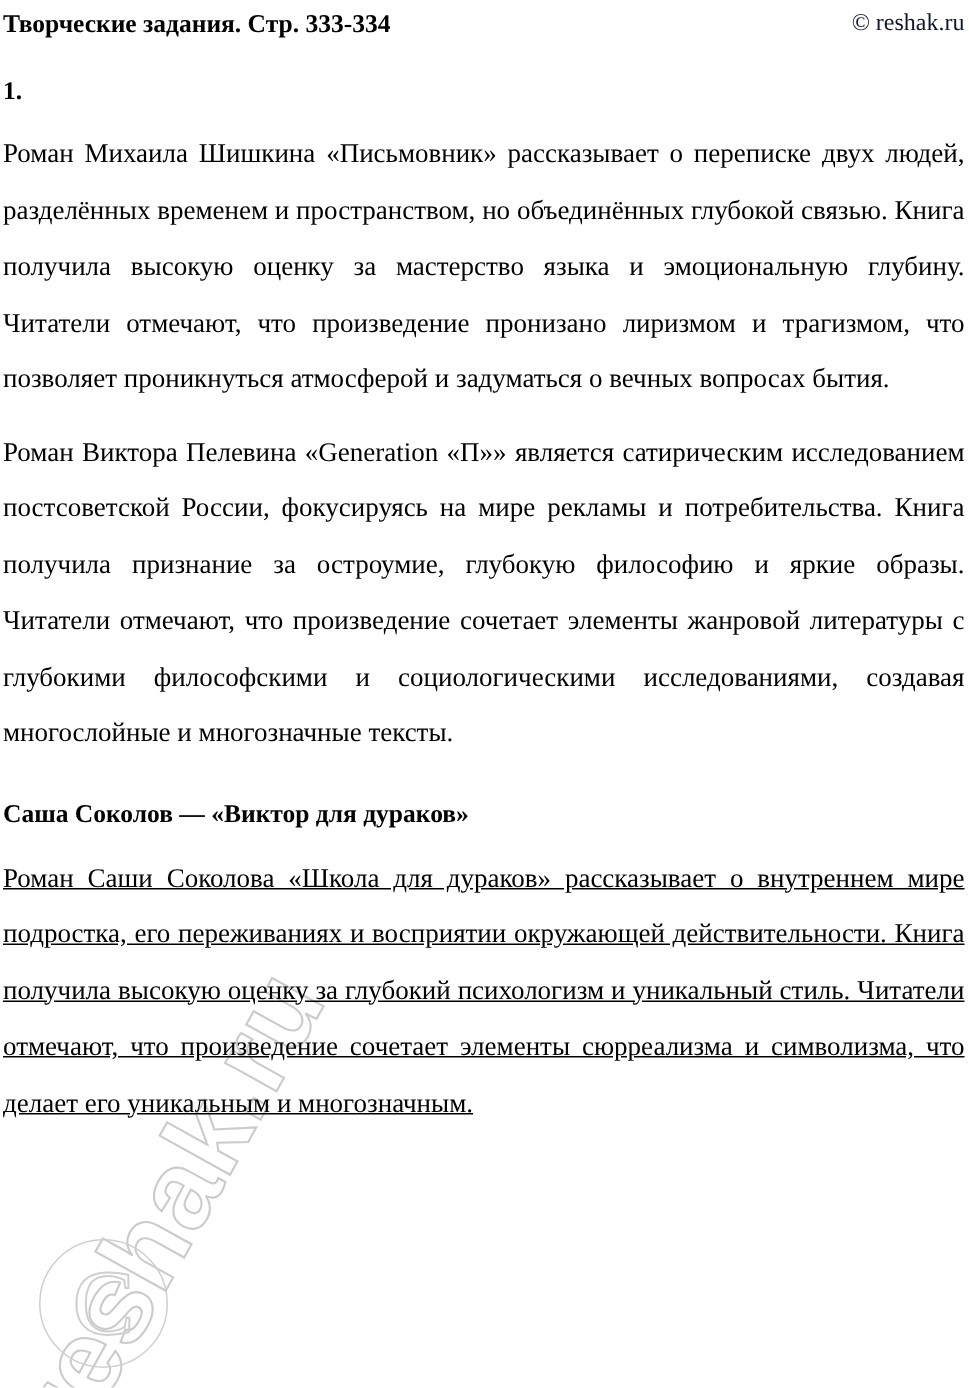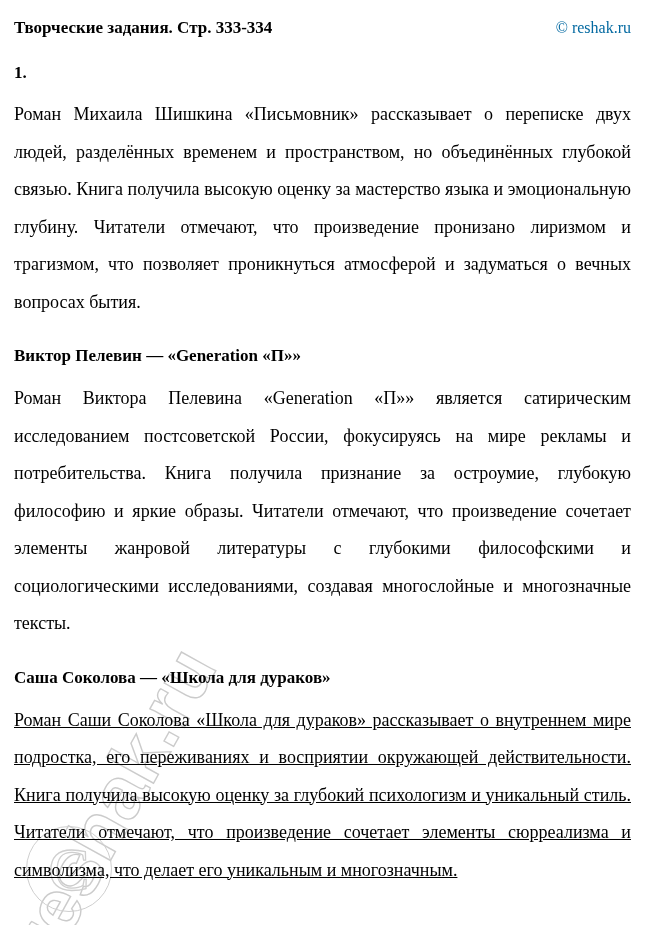--- a/index.html
+++ b/index.html
@@ -67,41 +67,41 @@
     font-size: 62px;
     line-height: 1;
     color: transparent;
     -webkit-text-stroke: 1.3px #cfcfcf;
   }
 
   
   #page {
     position: relative;
     z-index: 1;
-    padding: 12px;
+    padding: 0;
   }
 
   #masthead {
     position: relative;
     height: 30px;
     padding: 5px 3px 0 2px;
   }
   #masthead .title {
     font-size: 17px;
     font-weight: 700;
     line-height: 22px;
     display: inline-block;
   }
   #masthead .copyright {
     position: absolute;
     right: 3px;
     top: 5px;
     font-size: 16px;
     line-height: 22px;
-    color: #0369a1;
+    color: #0f172a;
     white-space: nowrap;
   }
 
   .task-number {
     margin: 14px 0 0 2px;
     font-size: 17px;
     font-weight: 700;
     line-height: 24px;
   }
 
@@ -137,19 +137,18 @@
 
   <div id="masthead">
     <span class="title">Творческие задания. Стр. 333-334</span>
     <span class="copyright">© reshak.ru</span>
   </div>
 
   <div class="task-number">1.</div>
 
   <p class="body-text">Роман Михаила Шишкина «Письмовник» рассказывает о переписке двух людей, разделённых временем и пространством, но объединённых глубокой связью. Книга получила высокую оценку за мастерство языка и эмоциональную глубину. Читатели отмечают, что произведение пронизано лиризмом и трагизмом, что позволяет проникнуться атмосферой и задуматься о вечных вопросах бытия.</p>
 
-  <h2 class="work-heading">Виктор Пелевин — «Generation «П»»</h2>
   <p class="body-text">Роман Виктора Пелевина «Generation «П»» является сатирическим исследованием постсоветской России, фокусируясь на мире рекламы и потребительства. Книга получила признание за остроумие, глубокую философию и яркие образы. Читатели отмечают, что произведение сочетает элементы жанровой литературы с глубокими философскими и социологическими исследованиями, создавая многослойные и многозначные тексты.</p>
 
-  <h2 class="work-heading">Саша Соколова — «Школа для дураков»</h2>
+  <h2 class="work-heading">Саша Соколов — «Виктор для дураков»</h2>
   <p class="body-text">Роман Саши Соколова «Школа для дураков» рассказывает о внутреннем мире подростка, его переживаниях и восприятии окружающей действительности. Книга получила высокую оценку за глубокий психологизм и уникальный стиль. Читатели отмечают, что произведение сочетает элементы сюрреализма и символизма, что делает его уникальным и многозначным.</p>
 
 </div>
 
 </body></html>

